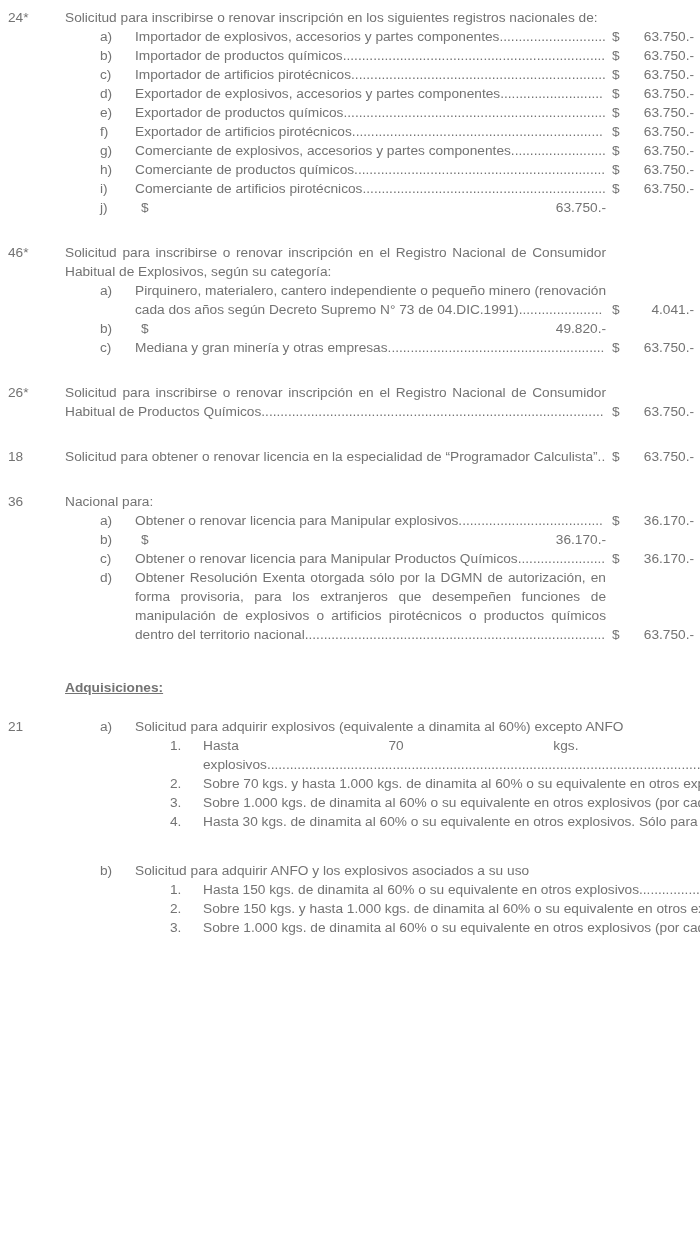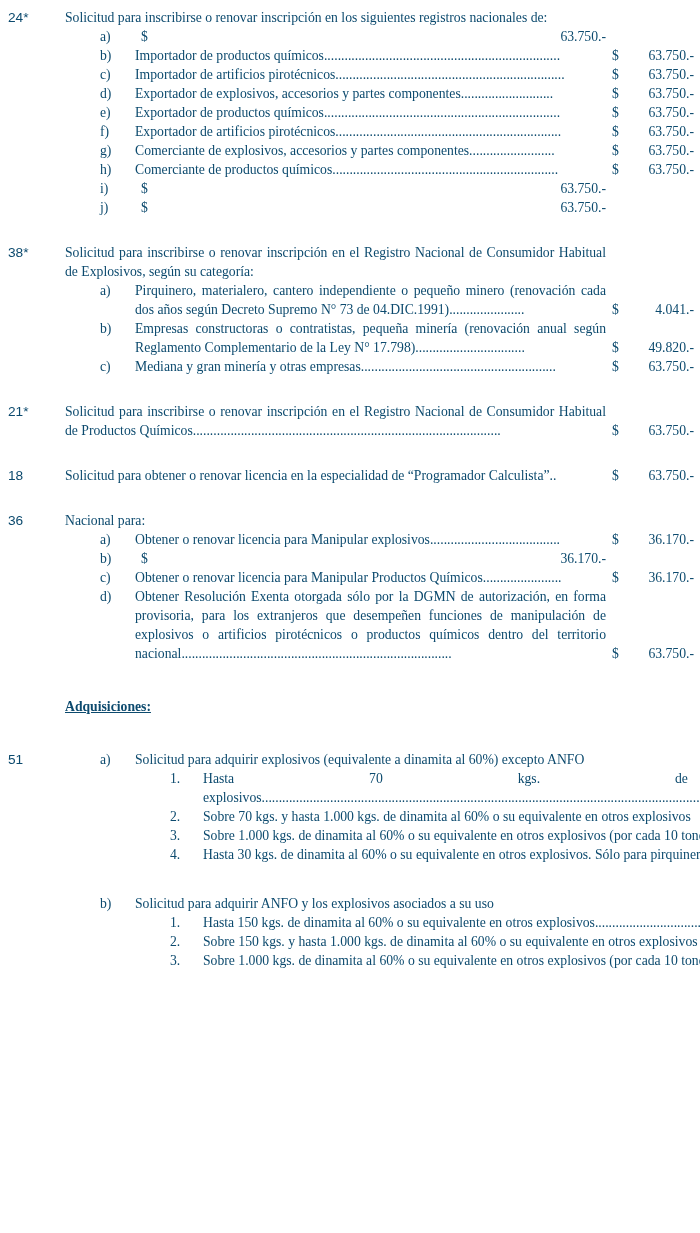--- a/index.html
+++ b/index.html
@@ -3,36 +3,36 @@
 <meta charset="utf-8">
 <style>
   * { box-sizing: border-box; }
   html, body { margin: 0; padding: 0; background: #ffffff; }
   body { width: 700px; font-family: "Liberation Sans", "DejaVu Sans", sans-serif; }
 
   .page {
     width: 700px;
     min-height: 1233px;
     background: #ffffff;
-    color: #0c4a6e;
+    color: #737373;
     font-size: 13.7px;
     line-height: 19px;
     padding: 8px 6px 16px 8px;
   }
 
   .item {
     display: grid;
     grid-template-columns: 57px 1fr;
     margin-bottom: 26px;
   }
-  .item.hd { margin-top: 34px; margin-bottom: 34px; }
+  .item.hd { margin-top: 34px; margin-bottom: 20px; }
 
   .num { white-space: nowrap; }
 
-  .row { display: grid; font-family: Liberation Serif, serif; }
+  .row { display: grid; }
   .row.l0 { grid-template-columns: 1fr 88px; }
   .row.l1 { grid-template-columns: 35px 1fr 88px; padding-left: 35px; }
   .row.l2 { grid-template-columns: 33px 1fr 88px; padding-left: 105px; }
   .row.gap-before { margin-top: 30px; }
 
   .lbl { }
   .txt {
     text-align: justify;
     overflow-wrap: break-word;
   }
@@ -57,20 +57,21 @@
   <div id="doc-root">
       <div class="item">
         <div class="num">24*</div>
         <div class="body">
           <div class="row l0">
             <div class="txt">Solicitud para inscribirse o renovar inscripción en los siguientes registros nacionales de:</div>
             <div class="price"></div>
           </div>
           <div class="row l1">
             <div class="lbl">a)</div>
+            <div class="txt">Importador de explosivos, accesorios y partes componentes<span>............................</span></div>
             <div class="price">
               <span class="cur">$</span>
               <span class="amt">63.750.-</span>
             </div>
           </div>
           <div class="row l1">
             <div class="lbl">b)</div>
             <div class="txt">Importador de productos químicos<span>.....................................................................</span></div>
             <div class="price">
               <span class="cur">$</span>
@@ -120,69 +121,69 @@
           <div class="row l1">
             <div class="lbl">h)</div>
             <div class="txt">Comerciante de productos químicos<span>..................................................................</span></div>
             <div class="price">
               <span class="cur">$</span>
               <span class="amt">63.750.-</span>
             </div>
           </div>
           <div class="row l1">
             <div class="lbl">i)</div>
+            <div class="txt">Comerciante de artificios pirotécnicos<span>................................................................</span></div>
             <div class="price">
               <span class="cur">$</span>
               <span class="amt">63.750.-</span>
             </div>
           </div>
           <div class="row l1">
             <div class="lbl">j)</div>
             <div class="price">
               <span class="cur">$</span>
               <span class="amt">63.750.-</span>
             </div>
           </div>
         </div>
       </div>
       <div class="item">
-        <div class="num">38*</div>
+        <div class="num">46*</div>
         <div class="body">
           <div class="row l0">
             <div class="txt">Solicitud para inscribirse o renovar inscripción en el Registro Nacional de Consumidor Habitual de Explosivos, según su categoría:</div>
             <div class="price"></div>
           </div>
           <div class="row l1">
             <div class="lbl">a)</div>
             <div class="txt">Pirquinero, materialero, cantero independiente o pequeño minero (renovación cada dos años según Decreto Supremo N° 73 de 04.DIC.1991)<span>......................</span></div>
             <div class="price">
               <span class="cur">$</span>
               <span class="amt">4.041.-</span>
             </div>
           </div>
           <div class="row l1">
             <div class="lbl">b)</div>
-            <div class="txt">Empresas constructoras o contratistas, pequeña minería (renovación anual según Reglamento Complementario de la Ley N° 17.798)<span>................................</span></div>
             <div class="price">
               <span class="cur">$</span>
               <span class="amt">49.820.-</span>
             </div>
           </div>
           <div class="row l1">
             <div class="lbl">c)</div>
             <div class="txt">Mediana y gran minería y otras empresas<span>.........................................................</span></div>
             <div class="price">
               <span class="cur">$</span>
               <span class="amt">63.750.-</span>
             </div>
           </div>
         </div>
       </div>
       <div class="item">
-        <div class="num">21*</div>
+        <div class="num">26*</div>
         <div class="body">
           <div class="row l0">
             <div class="txt">Solicitud para inscribirse o renovar inscripción en el Registro Nacional de Consumidor Habitual de Productos Químicos<span>..........................................................................................</span></div>
             <div class="price">
               <span class="cur">$</span>
               <span class="amt">63.750.-</span>
             </div>
           </div>
         </div>
       </div>
@@ -241,21 +242,21 @@
       <div class="item hd">
         <div class="num"></div>
         <div class="body">
           <div class="row l0">
             <div class="txt heading">Adquisiciones:</div>
             <div class="price"></div>
           </div>
         </div>
       </div>
       <div class="item">
-        <div class="num">51</div>
+        <div class="num">21</div>
         <div class="body">
           <div class="row l1">
             <div class="lbl">a)</div>
             <div class="txt">Solicitud para adquirir explosivos (equivalente a dinamita al 60%) excepto ANFO</div>
             <div class="price"></div>
           </div>
           <div class="row l2">
             <div class="lbl">1.</div>
             <div class="txt">Hasta 70 kgs. de dinamita al 60% o su equivalente en otros explosivos<span>....................................................................................................................................................................................................................................................................................................................................................................................................................................................................................................................</span></div>
           </div>

